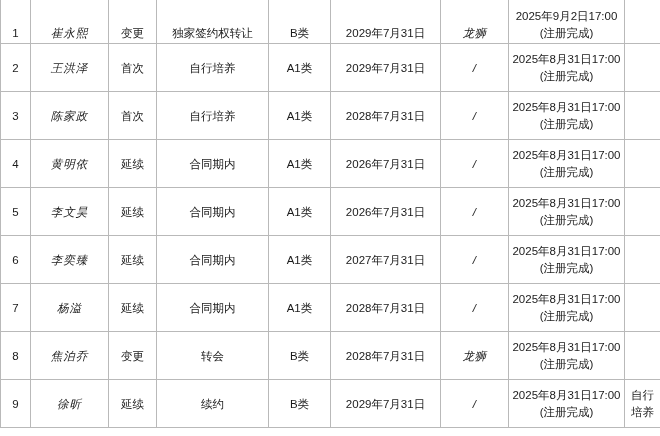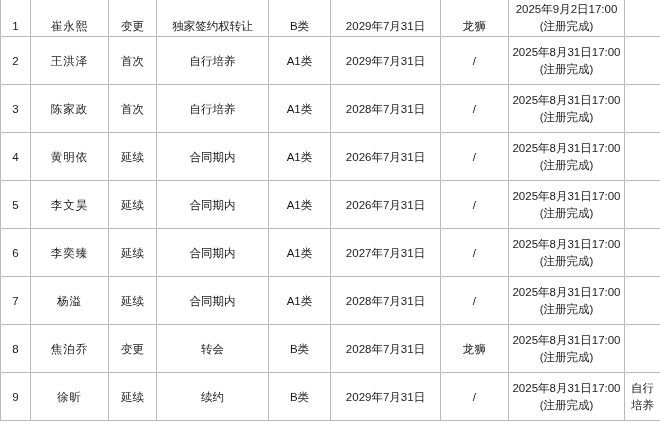--- a/index.html
+++ b/index.html
@@ -45,32 +45,32 @@
     line-height: 1.45;
     padding: 2px 1px;
     height: 48px;
     box-sizing: border-box;
     word-break: break-all;
   }
   
   tr.row-clipped td {
     height: 28px;
     border-top: none;
-    padding-top: 1px;
+    padding-top: 8px;
     vertical-align: bottom;
   }
   td.cell-time {
     line-height: 1.5;
     font-size: 11px;
   }
   td.cell-time .t-line2 { display: block; text-align: center; }
-  td.cell-club { letter-spacing: 0.5px; }
+  td.cell-club { letter-spacing: 0.5px; font-style: italic; }
   td.cell-note { font-size: 11px; }
   td.cell-idx { font-size: 12px; }
-  td.cell-name { letter-spacing: 1px; }
+  td.cell-name { letter-spacing: 1px; font-style: italic; }
   td.blank { border-left: 1px solid #b9b9b9; border-right: none; }
 </style>
 </head>
 <body>
 
 <div class="sheet">
   <table class="reg-table">
     <colgroup>
       <col class="c-idx">
         <col class="c-name">

